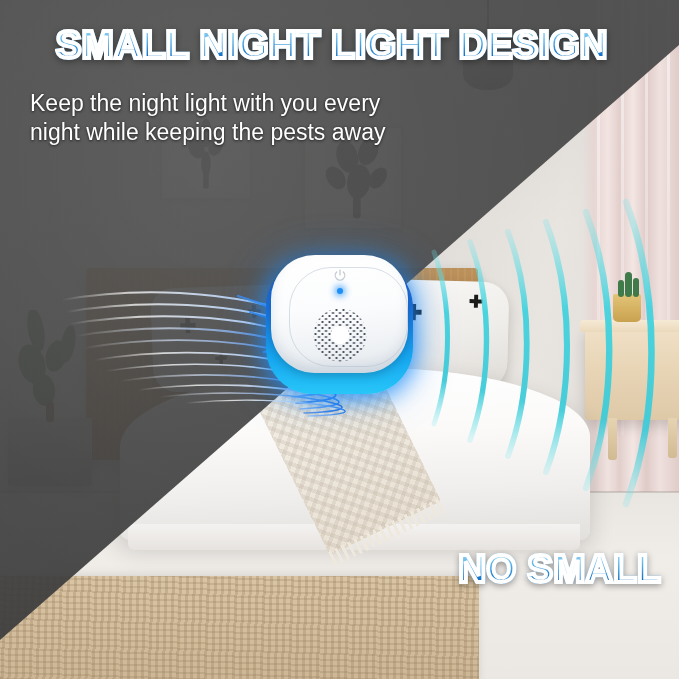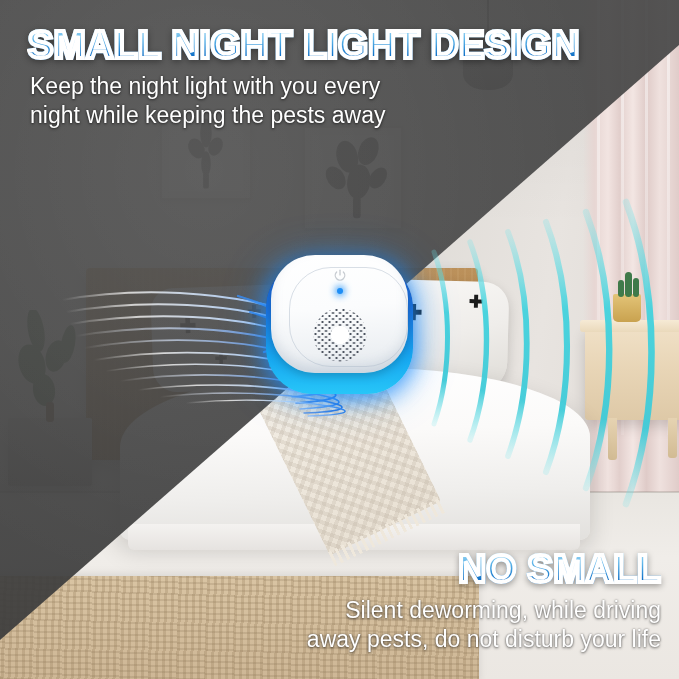--- a/index.html
+++ b/index.html
@@ -185,31 +185,33 @@
     position:absolute;
     font-weight:700;
     letter-spacing:.5px;
     background:linear-gradient(180deg,#b9e4f7 0%,#59b2e8 38%,#1273c9 72%,#0d5fae 100%);
     -webkit-background-clip:text; background-clip:text;
     color:transparent;
     -webkit-text-stroke:4px #ffffff;
     paint-order:stroke fill;
     filter:drop-shadow(0 2px 3px rgba(0,0,0,.35));
     white-space:nowrap;
+    margin-left:28px;
   }
   .headline { left:28px; top:24px; font-size:38px; }
   .headline2 { right:18px; top:548px; font-size:38px; }
 
   .subline {
     position:absolute;
     color:#ffffff;
     font-size:23px;
     line-height:1.28;
     text-shadow:0 1px 3px rgba(0,0,0,.55), 0 0 2px rgba(0,0,0,.4);
     white-space:pre-line;
+    margin-top:17px;
   }
   .sub-top { left:30px; top:72px; }
   .sub-bottom { right:18px; top:596px; text-align:right; }
 
   
   .device { position:absolute; left:262px; top:255px; width:155px; height:145px; }
   .dev-glow {
     position:absolute; left:-16px; top:22px; width:187px; height:130px;
     background:radial-gradient(ellipse at 50% 60%, rgba(40,150,255,.55), rgba(40,150,255,0) 68%);
     filter:blur(6px);
@@ -426,16 +428,14 @@
       <div class="led"></div>
       <div class="grille"></div>
     </div>
   </div>
 
   <div class="headline">SMALL NIGHT LIGHT DESIGN</div>
   <div class="subline sub-top">Keep the night light with you every
 night while keeping the pests away</div>
 
   <div class="headline2">NO SMALL</div>
-  <div class="subline sub-bottom">Silent deworming, while driving
-away pests, do not disturb your life</div>
 
 </div>
 
 </body></html>

